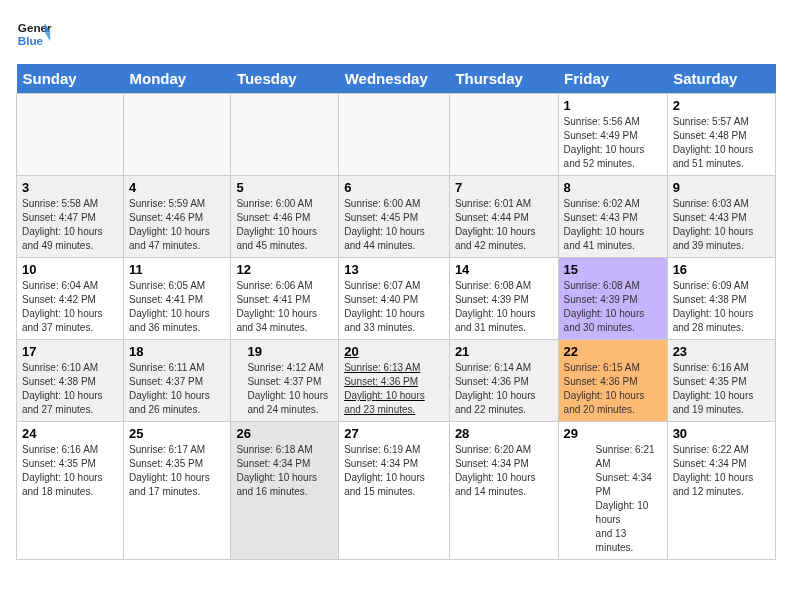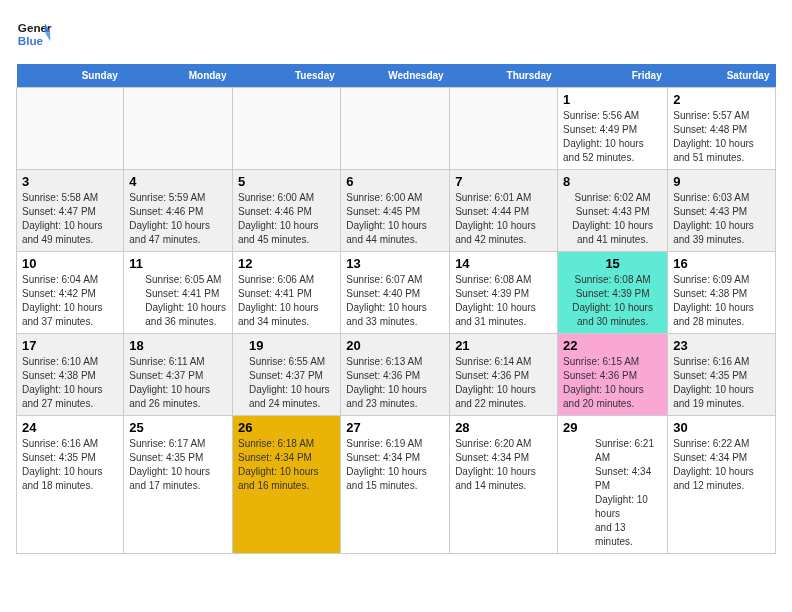--- a/index.html
+++ b/index.html
@@ -38,23 +38,23 @@
       color: #444;
     }
     table {
       width: 100%;
       border-collapse: collapse;
       font-size: 11px;
     }
     thead tr th {
       background-color: #3a7bd5;
       color: white;
-      text-align: right;
+      text-align: left;
       padding: 6px 6px;
-      font-size: 10px;
+      font-size: 15px;
       font-weight: bold;
     }
     tbody tr td {
       border: 1px solid #ccc;
       vertical-align: top;
       padding: 4px 5px;
       height: 80px;
       width: 113px;
     }
     tbody tr td.empty {
@@ -160,21 +160,21 @@
         </td>
         <td style="background: rgb(240, 240, 240);">
           <div class="day-number">7</div>
           <div class="day-info" style="white-space: pre-line;">Sunrise: 6:01 AM
 Sunset: 4:44 PM
 Daylight: 10 hours
 and 42 minutes.</div>
         </td>
         <td style="background: rgb(240, 240, 240);">
           <div class="day-number">8</div>
-          <div class="day-info" style="white-space: pre-line; text-align: center;">Sunrise: 6:02 AM
+          <div class="day-info" style="white-space: pre-line;">Sunrise: 6:02 AM
 Sunset: 4:43 PM
 Daylight: 10 hours
 and 41 minutes.</div>
         </td>
         <td style="background: rgb(240, 240, 240);">
           <div class="day-number">9</div>
           <div class="day-info" style="white-space: pre-line;">Sunrise: 6:03 AM
 Sunset: 4:43 PM
 Daylight: 10 hours
 and 39 minutes.</div>
@@ -183,21 +183,21 @@
       <tr>
         <td style="background: rgb(255, 255, 255);">
           <div class="day-number">10</div>
           <div class="day-info" style="white-space: pre-line;">Sunrise: 6:04 AM
 Sunset: 4:42 PM
 Daylight: 10 hours
 and 37 minutes.</div>
         </td>
         <td style="background: rgb(255, 255, 255);">
           <div class="day-number">11</div>
-          <div class="day-info" style="white-space: pre-line; margin-left: 16px;">Sunrise: 6:05 AM
+          <div class="day-info" style="white-space: pre-line;">Sunrise: 6:05 AM
 Sunset: 4:41 PM
 Daylight: 10 hours
 and 36 minutes.</div>
         </td>
         <td style="background: rgb(255, 255, 255); margin-left: 24px;">
           <div class="day-number">12</div>
           <div class="day-info" style="white-space: pre-line;">Sunrise: 6:06 AM
 Sunset: 4:41 PM
 Daylight: 10 hours
 and 34 minutes.</div>
@@ -209,21 +209,21 @@
 Daylight: 10 hours
 and 33 minutes.</div>
         </td>
         <td style="background: rgb(255, 255, 255);">
           <div class="day-number">14</div>
           <div class="day-info" style="white-space: pre-line;">Sunrise: 6:08 AM
 Sunset: 4:39 PM
 Daylight: 10 hours
 and 31 minutes.</div>
         </td>
-        <td style="background: #5eead4; text-align: center;">
+        <td style="background: #c4b5fd;">
           <div class="day-number">15</div>
           <div class="day-info" style="white-space: pre-line;">Sunrise: 6:08 AM
 Sunset: 4:39 PM
 Daylight: 10 hours
 and 30 minutes.</div>
         </td>
         <td style="background: rgb(255, 255, 255);">
           <div class="day-number">16</div>
           <div class="day-info" style="white-space: pre-line;">Sunrise: 6:09 AM
 Sunset: 4:38 PM
@@ -241,40 +241,40 @@
         </td>
         <td style="background: rgb(240, 240, 240);">
           <div class="day-number">18</div>
           <div class="day-info" style="white-space: pre-line;">Sunrise: 6:11 AM
 Sunset: 4:37 PM
 Daylight: 10 hours
 and 26 minutes.</div>
         </td>
         <td style="background: rgb(240, 240, 240); padding-left: 16px;">
           <div class="day-number">19</div>
-          <div class="day-info" style="white-space: pre-line;">Sunrise: 6:55 AM
+          <div class="day-info" style="white-space: pre-line;">Sunrise: 4:12 AM
 Sunset: 4:37 PM
 Daylight: 10 hours
 and 24 minutes.</div>
         </td>
-        <td style="background: rgb(240, 240, 240);">
+        <td style="background: rgb(240, 240, 240); text-decoration: underline;">
           <div class="day-number">20</div>
           <div class="day-info" style="white-space: pre-line;">Sunrise: 6:13 AM
 Sunset: 4:36 PM
 Daylight: 10 hours
 and 23 minutes.</div>
         </td>
         <td style="background: rgb(240, 240, 240);">
           <div class="day-number">21</div>
           <div class="day-info" style="white-space: pre-line;">Sunrise: 6:14 AM
 Sunset: 4:36 PM
 Daylight: 10 hours
 and 22 minutes.</div>
         </td>
-        <td style="background: #f9a8d4;">
+        <td style="background: #fdba74;">
           <div class="day-number">22</div>
           <div class="day-info" style="white-space: pre-line;">Sunrise: 6:15 AM
 Sunset: 4:36 PM
 Daylight: 10 hours
 and 20 minutes.</div>
         </td>
         <td style="background: rgb(240, 240, 240); margin-top: 36px;">
           <div class="day-number">23</div>
           <div class="day-info" style="white-space: pre-line;">Sunrise: 6:16 AM
 Sunset: 4:35 PM
@@ -290,21 +290,21 @@
 Daylight: 10 hours
 and 18 minutes.</div>
         </td>
         <td style="background: rgb(255, 255, 255);">
           <div class="day-number">25</div>
           <div class="day-info" style="white-space: pre-line;">Sunrise: 6:17 AM
 Sunset: 4:35 PM
 Daylight: 10 hours
 and 17 minutes.</div>
         </td>
-        <td style="background: #eab308;">
+        <td style="background: #e5e5e5;">
           <div class="day-number">26</div>
           <div class="day-info" style="white-space: pre-line;">Sunrise: 6:18 AM
 Sunset: 4:34 PM
 Daylight: 10 hours
 and 16 minutes.</div>
         </td>
         <td style="background: rgb(255, 255, 255); margin-top: 44px;">
           <div class="day-number">27</div>
           <div class="day-info" style="white-space: pre-line;">Sunrise: 6:19 AM
 Sunset: 4:34 PM

